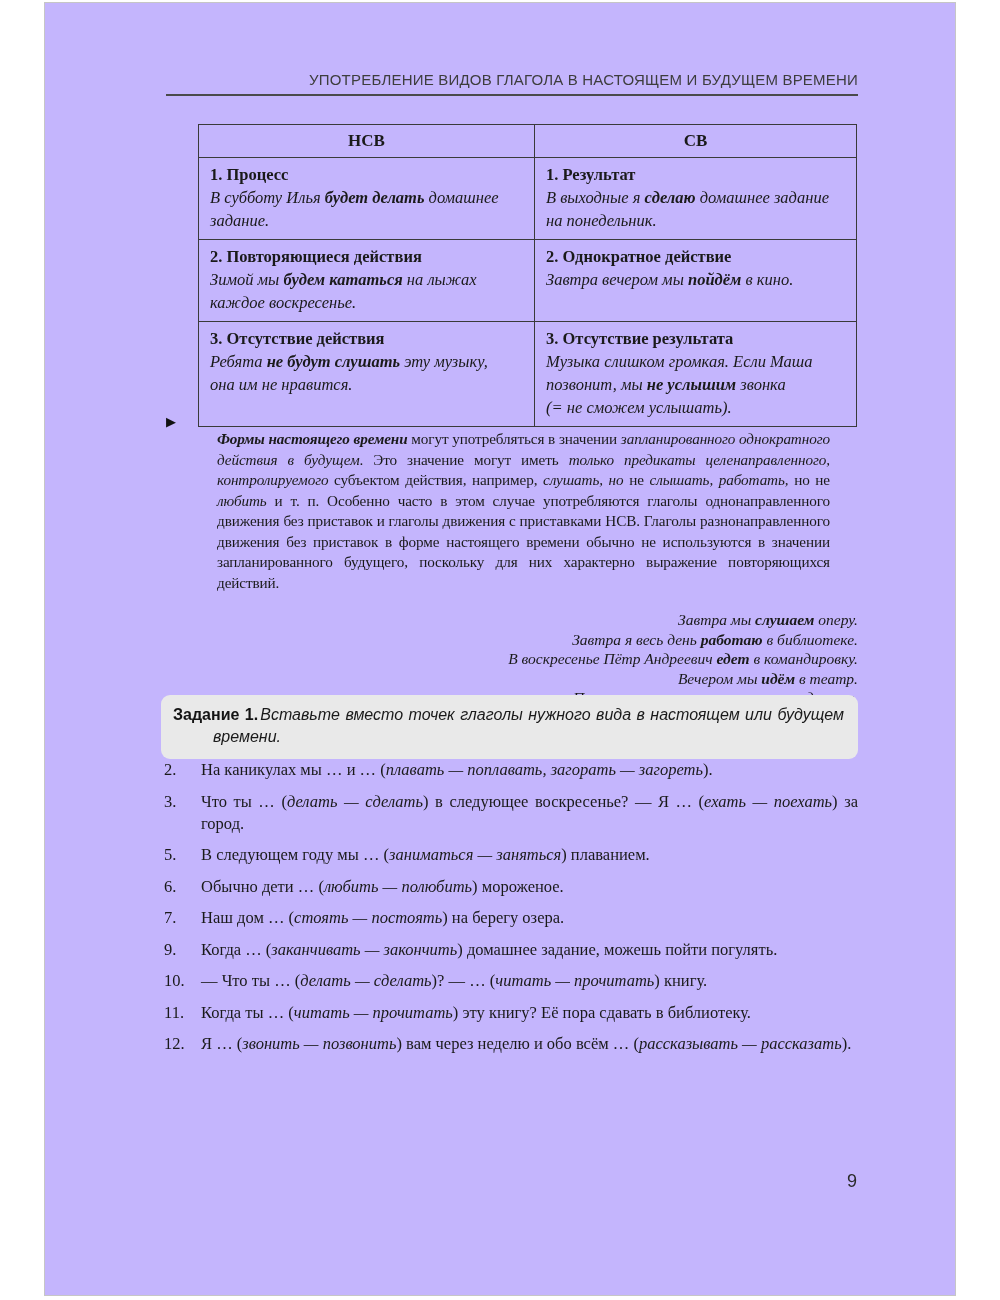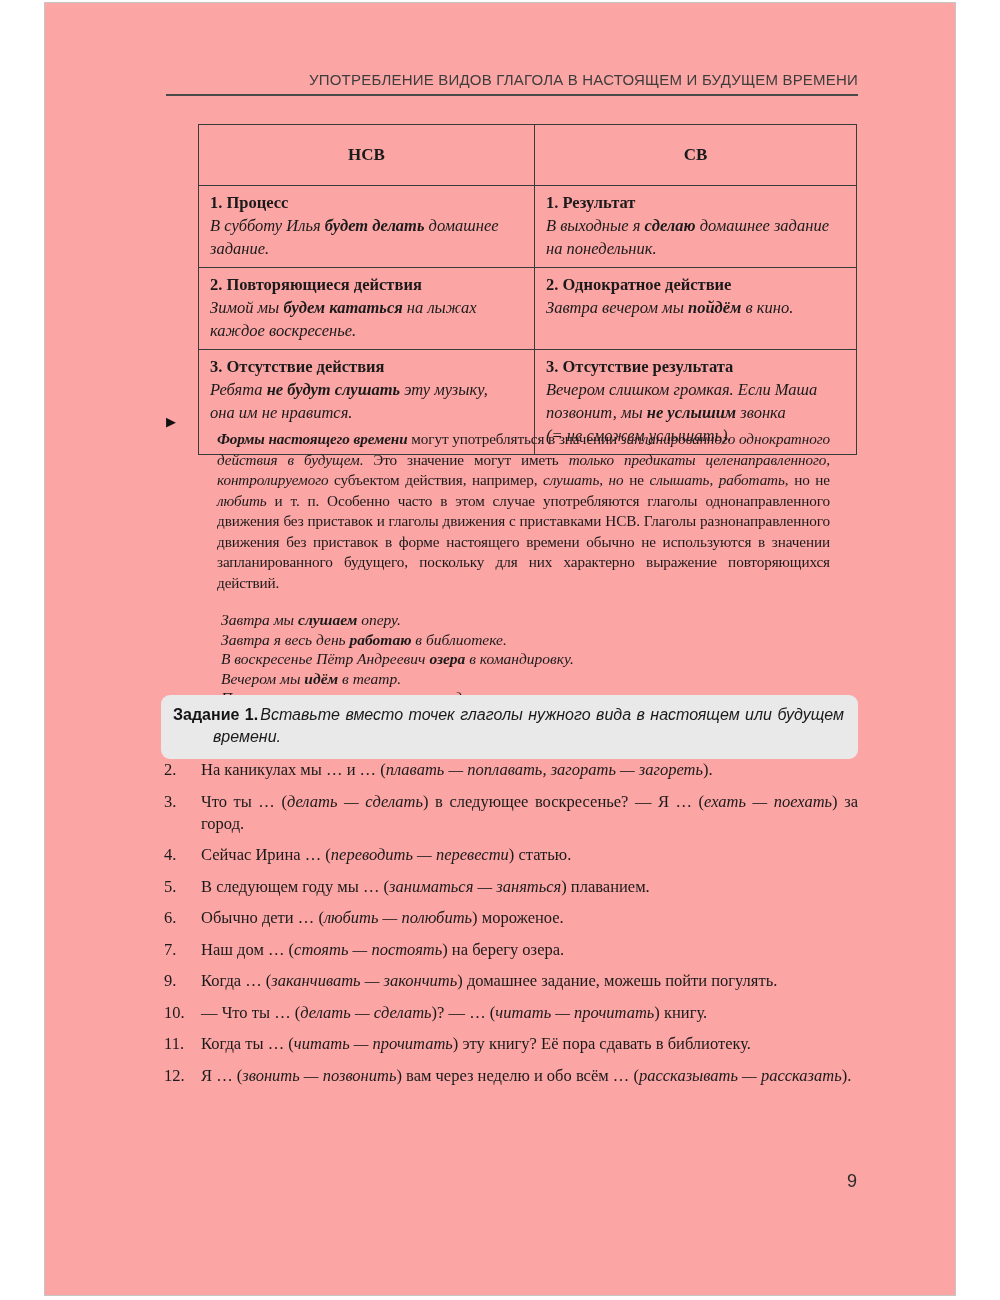--- a/index.html
+++ b/index.html
@@ -7,21 +7,21 @@
     width: 1000px; height: 1300px;
     background: #ffffff;
     overflow: hidden;
     font-family: "Liberation Serif", serif;
     color: #1a1a1a;
   }
   .scan-page {
     position: absolute;
     left: 44px; top: 2px;
     width: 910px; height: 1292px;
-    background: #fca5a5;
+    background: #c4b5fd;
     border: 1px solid #c6c6c6;
   }
   
   .doc-header {
     position: absolute;
     left: 121px; top: 68px;
     width: 692px;
     text-align: right;
     font-family: "Liberation Sans", sans-serif;
     font-size: 15px;
@@ -40,21 +40,21 @@
   }
   .aspect-table th, .aspect-table td {
     border: 1px solid #3a3a3a;
   }
   .aspect-table th {
     height: 32px;
     text-align: center;
     vertical-align: middle;
     font-size: 17px;
     font-weight: 700;
-    padding: 14px;
+    padding: 0;
   }
   .aspect-table td {
     vertical-align: top;
     padding: 5px 10px 7px 11px;
     font-size: 16.5px;
     line-height: 23px;
   }
   .cell-head { margin: 0; font-weight: 700; }
   .cell-body { margin: 0; font-style: italic; white-space: pre-wrap; }
   
@@ -79,21 +79,21 @@
     color: #1c1c1c;
   }
   .note-par {
     margin: 16px;
     width: 613px;
     font-size: 15.2px;
     line-height: 20.5px;
     letter-spacing: -0.1px;
     text-align: justify;
   }
-  .note-examples { margin: 17px 0 0 20px; }
+  .note-examples { margin: 17px 0 0 20px; text-align: right; }
   .note-examples p {
     margin: 0;
     font-size: 15.5px;
     line-height: 19.6px;
     font-style: italic;
   }
   
   .task-box {
     position: absolute;
     left: 116px; top: 692px;
@@ -198,52 +198,51 @@
         </td>
       </tr>
       <tr>
         <td>
           <p class="cell-head">3. Отсутствие действия</p>
           <p class="cell-body"><span class="f-i">Ребята </span><span class="f-b f-i">не будут слушать</span><span class="f-i"> эту музыку,
 она им не нравится.</span></p>
         </td>
         <td>
           <p class="cell-head">3. Отсутствие результата</p>
-          <p class="cell-body"><span class="f-i">Вечером слишком громкая. Если Маша
+          <p class="cell-body"><span class="f-i">Музыка слишком громкая. Если Маша
 позвонит, мы </span><span class="f-b f-i">не услышим</span><span class="f-i"> звонка
 (= не сможем услышать).</span></p>
         </td>
       </tr>
     </tbody>
   </table>
 
   <section class="note">
     <span class="note-marker">▶</span>
     <div class="note-body">
       <p class="note-par"><span class="f-b f-i">Формы настоящего времени</span><span> могут употребляться в значении </span><span class="f-i">запланированного однократного действия в будущем</span><span>. Это значение могут иметь </span><span class="f-i">только предикаты целенаправленного, контролируемого</span><span> субъектом действия, например, </span><span class="f-i">слушать, но</span><span> не </span><span class="f-i">слышать, работать,</span><span> но не </span><span class="f-i">любить</span><span> и т. п. Особенно часто в этом случае употребляются глаголы однонаправленного движения без приставок и глаголы движения с приставками НСВ. Глаголы разнонаправленного движения без приставок в форме настоящего времени обычно не используются в значении запланированного будущего, поскольку для них характерно выражение повторяющихся действий.</span></p>
       <div class="note-examples">
         <p><span class="f-i">Завтра мы </span><span class="f-b f-i">слушаем</span><span class="f-i"> оперу.</span></p>
         <p><span class="f-i">Завтра я весь день </span><span class="f-b f-i">работаю</span><span class="f-i"> в библиотеке.</span></p>
-        <p><span class="f-i">В воскресенье Пётр Андреевич </span><span class="f-b f-i">озера</span><span class="f-i"> в командировку.</span></p>
+        <p><span class="f-i">В воскресенье Пётр Андреевич </span><span class="f-b f-i">едет</span><span class="f-i"> в командировку.</span></p>
         <p><span class="f-i">Вечером мы </span><span class="f-b f-i">идём</span><span class="f-i"> в театр.</span></p>
         <p><span class="f-i">Послезавтра к нам </span><span class="f-b f-i">приезжают</span><span class="f-i"> родители.</span></p>
       </div>
     </div>
   </section>
 
   <section class="task-box">
     <p class="task-par">
       <span class="task-label">Задание 1.</span><span class="task-instruction">Вставьте вместо точек глаголы нужного вида в настоящем или будущем времени.</span>
     </p>
   </section>
 
   <ol class="exercise">
     <li><span class="num">2.</span><span><span>На каникулах мы … и … (</span><span class="f-i">плавать — поплавать, загорать — загореть</span><span>).</span></span></li>
     <li><span class="num">3.</span><span><span>Что ты … (</span><span class="f-i">делать — сделать</span><span>) в следующее воскресенье? — Я … (</span><span class="f-i">ехать — поехать</span><span>) за город.</span></span></li>
-    <li><span class="num">4.</span><span><span>Сейчас Ирина … (</span><span class="f-i">переводить — перевести</span><span>) статью.</span></span></li>
     <li><span class="num">5.</span><span><span>В следующем году мы … (</span><span class="f-i">заниматься — заняться</span><span>) плаванием.</span></span></li>
     <li><span class="num">6.</span><span><span>Обычно дети … (</span><span class="f-i">любить — полюбить</span><span>) мороженое.</span></span></li>
     <li><span class="num">7.</span><span><span>Наш дом … (</span><span class="f-i">стоять — постоять</span><span>) на берегу озера.</span></span></li>
     <li><span class="num">9.</span><span><span>Когда … (</span><span class="f-i">заканчивать — закончить</span><span>) домашнее задание, можешь пойти погулять.</span></span></li>
     <li><span class="num">10.</span><span><span>— Что ты … (</span><span class="f-i">делать — сделать</span><span>)? — … (</span><span class="f-i">читать — прочитать</span><span>) книгу.</span></span></li>
     <li><span class="num">11.</span><span><span>Когда ты … (</span><span class="f-i">читать — прочитать</span><span>) эту книгу? Её пора сдавать в библиотеку.</span></span></li>
     <li><span class="num">12.</span><span><span>Я … (</span><span class="f-i">звонить — позвонить</span><span>) вам через неделю и обо всём … (</span><span class="f-i">рассказывать — рассказать</span><span>).</span></span></li>
   </ol>
 
   <div class="page-number">9</div>

